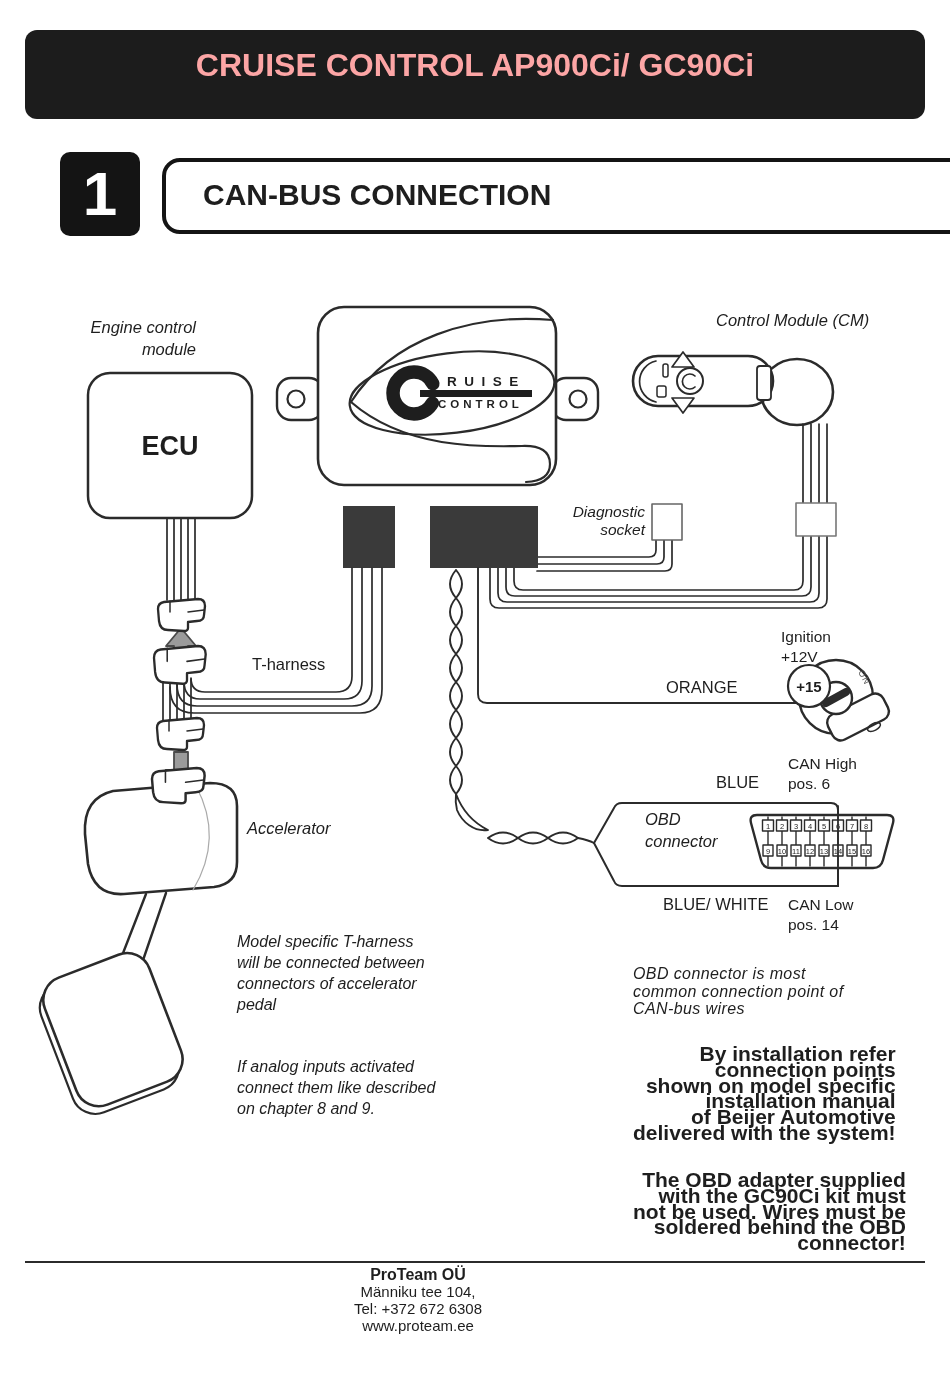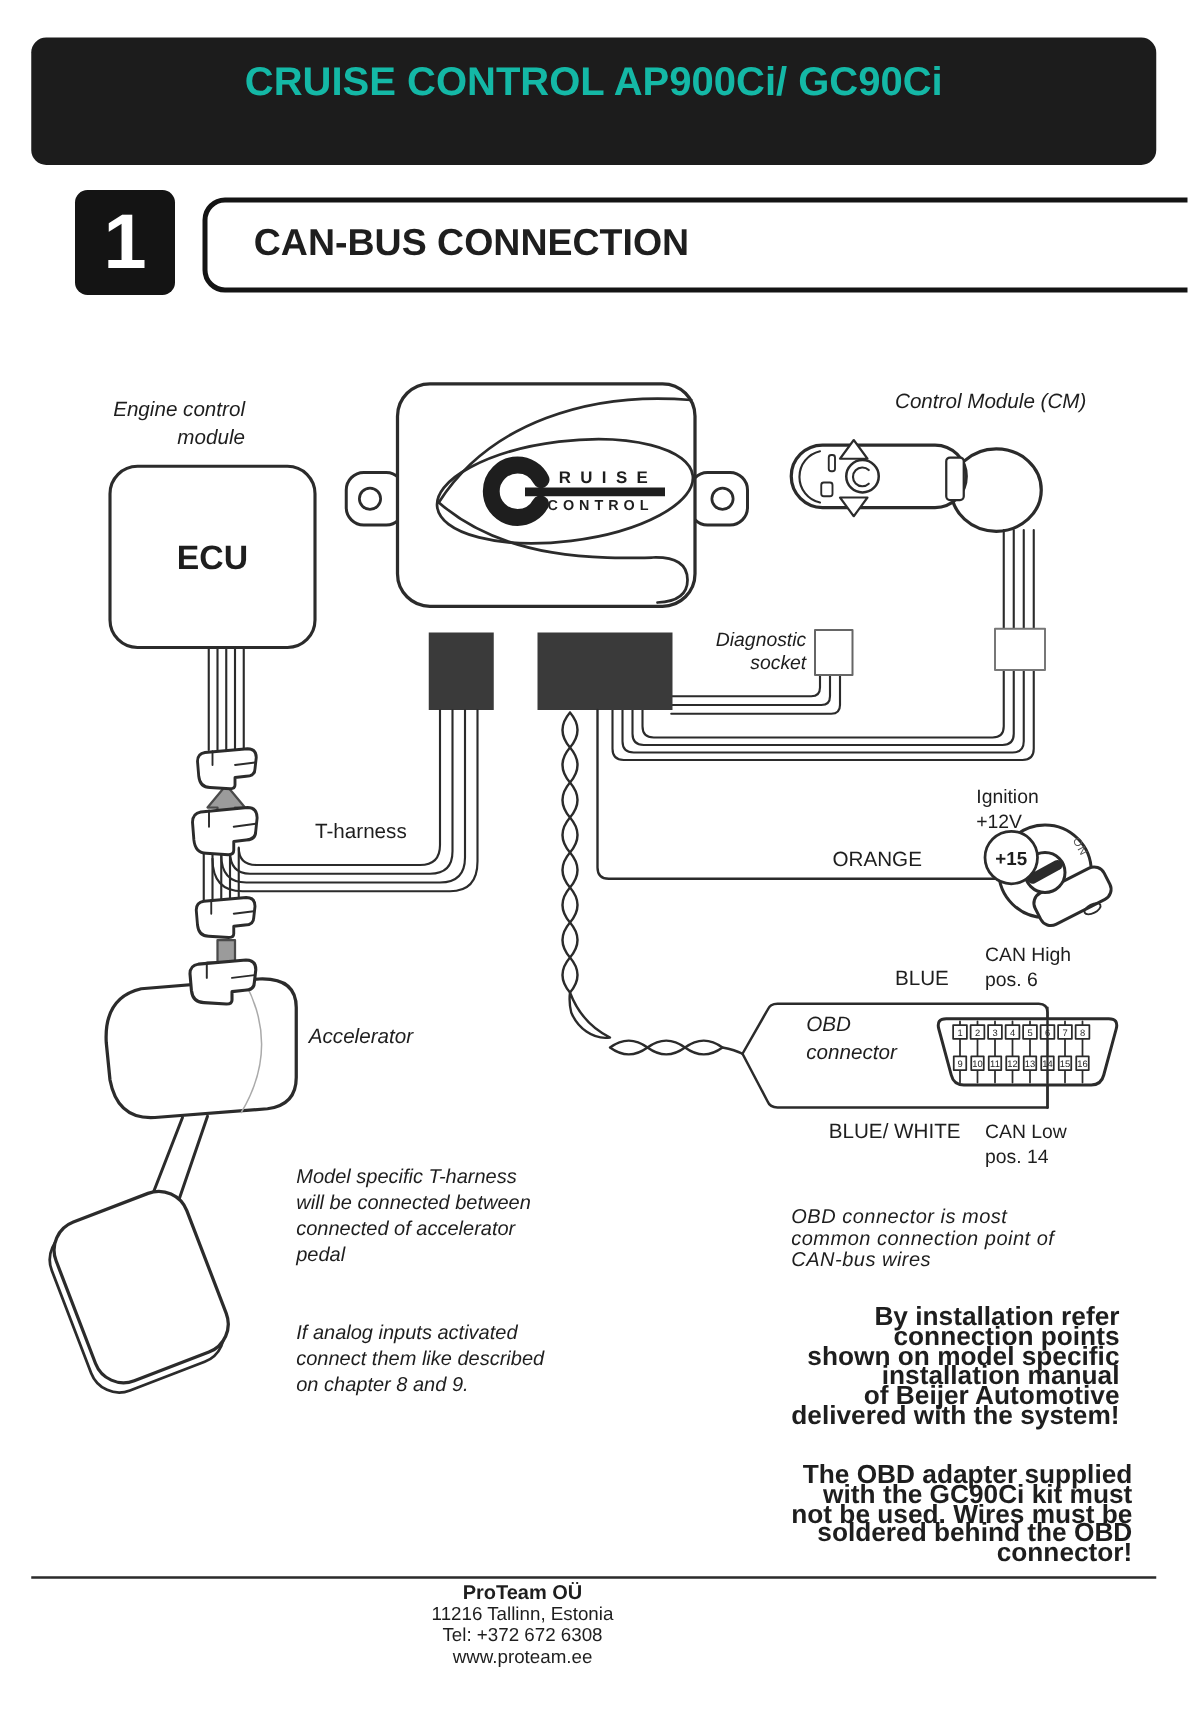--- a/index.html
+++ b/index.html
@@ -1,18 +1,18 @@
 <!DOCTYPE html>
 <html><head>
 <meta charset="utf-8">
 <style>
   html,body{margin:0;padding:0;background:#fff;}
   body{width:950px;height:1388px;position:relative;font-family:"Liberation Sans",sans-serif;color:#1e1e1e;overflow:hidden;}
   .abs{position:absolute;}
-  .header{left:25px;top:30px;width:900px;height:102px;background:#1c1c1c;border-radius:12px;color:#14b8a6;text-align:center;font-weight:bold;font-size:32px;line-height:41px;padding-top:15px;box-sizing:border-box;}
+  .header{left:25px;top:30px;width:900px;height:89px;background:#1c1c1c;border-radius:12px;color:#fca5a5;text-align:center;font-weight:bold;font-size:32px;line-height:41px;padding-top:15px;box-sizing:border-box;}
   .numbox{left:60px;top:152px;width:80px;height:84px;background:#141414;border-radius:10px;color:#fff;font-size:62px;font-weight:bold;text-align:center;line-height:84px;}
   .titlebox{left:162px;top:158px;width:841px;height:76px;border:4px solid #141414;border-radius:18px;box-sizing:border-box;font-size:30px;font-weight:bold;line-height:66px;padding-left:37px;background:#fff;}
   .note{font-size:16px;font-style:italic;line-height:21px;}
   .note-tight{font-size:16px;font-style:italic;line-height:17.5px;letter-spacing:0.4px;}
   .note-bold{font-size:21px;font-weight:bold;line-height:15.8px;font-style:normal;text-align:right;}
   .footer-rule{left:25px;top:1261px;width:900px;border-top:2px solid #2b2b2b;height:0;}
   .footer{left:0;top:1266px;width:836px;text-align:center;font-size:15px;line-height:17px;}
   .footer .company{font-weight:bold;font-size:16px;}
   svg text{font-family:"Liberation Sans",sans-serif;}
   .lbl{font-size:16.5px;fill:#1e1e1e;}
@@ -221,21 +221,21 @@
       <text class="lbl" x="663" y="910">BLUE/ WHITE</text>
       <text class="lbl-s" x="788" y="910">CAN Low</text>
       <text class="lbl-s" x="788" y="930">pos. 14</text>
     </g>
   </g>
 </svg>
 
 <div class="abs note" style="left:237px;top:931px;">
   <div>Model specific T-harness</div>
   <div>will be connected between</div>
-  <div>connected of accelerator</div>
+  <div>connectors of accelerator</div>
   <div>pedal</div>
 </div>
 <div class="abs note" style="left:237px;top:1056px;">
   <div>If analog inputs activated</div>
   <div>connect them like described</div>
   <div>on chapter 8 and 9.</div>
 </div>
 <div class="abs note-tight" style="left:633px;top:965px;">
   <div>OBD connector is most</div>
   <div>common connection point of</div>
@@ -253,16 +253,16 @@
   <div>The OBD adapter supplied</div>
   <div>with the GC90Ci kit must</div>
   <div>not be used. Wires must be</div>
   <div>soldered behind the OBD</div>
   <div>connector!</div>
 </div>
 
 <div class="abs footer-rule"></div>
 <div class="abs footer">
   <div class="company">ProTeam OÜ</div>
-  <div>11216 Tallinn, Estonia</div>
+  <div>Männiku tee 104,</div>
   <div>Tel: +372 672 6308</div>
   <div>www.proteam.ee</div>
 </div>
 
 </body></html>

